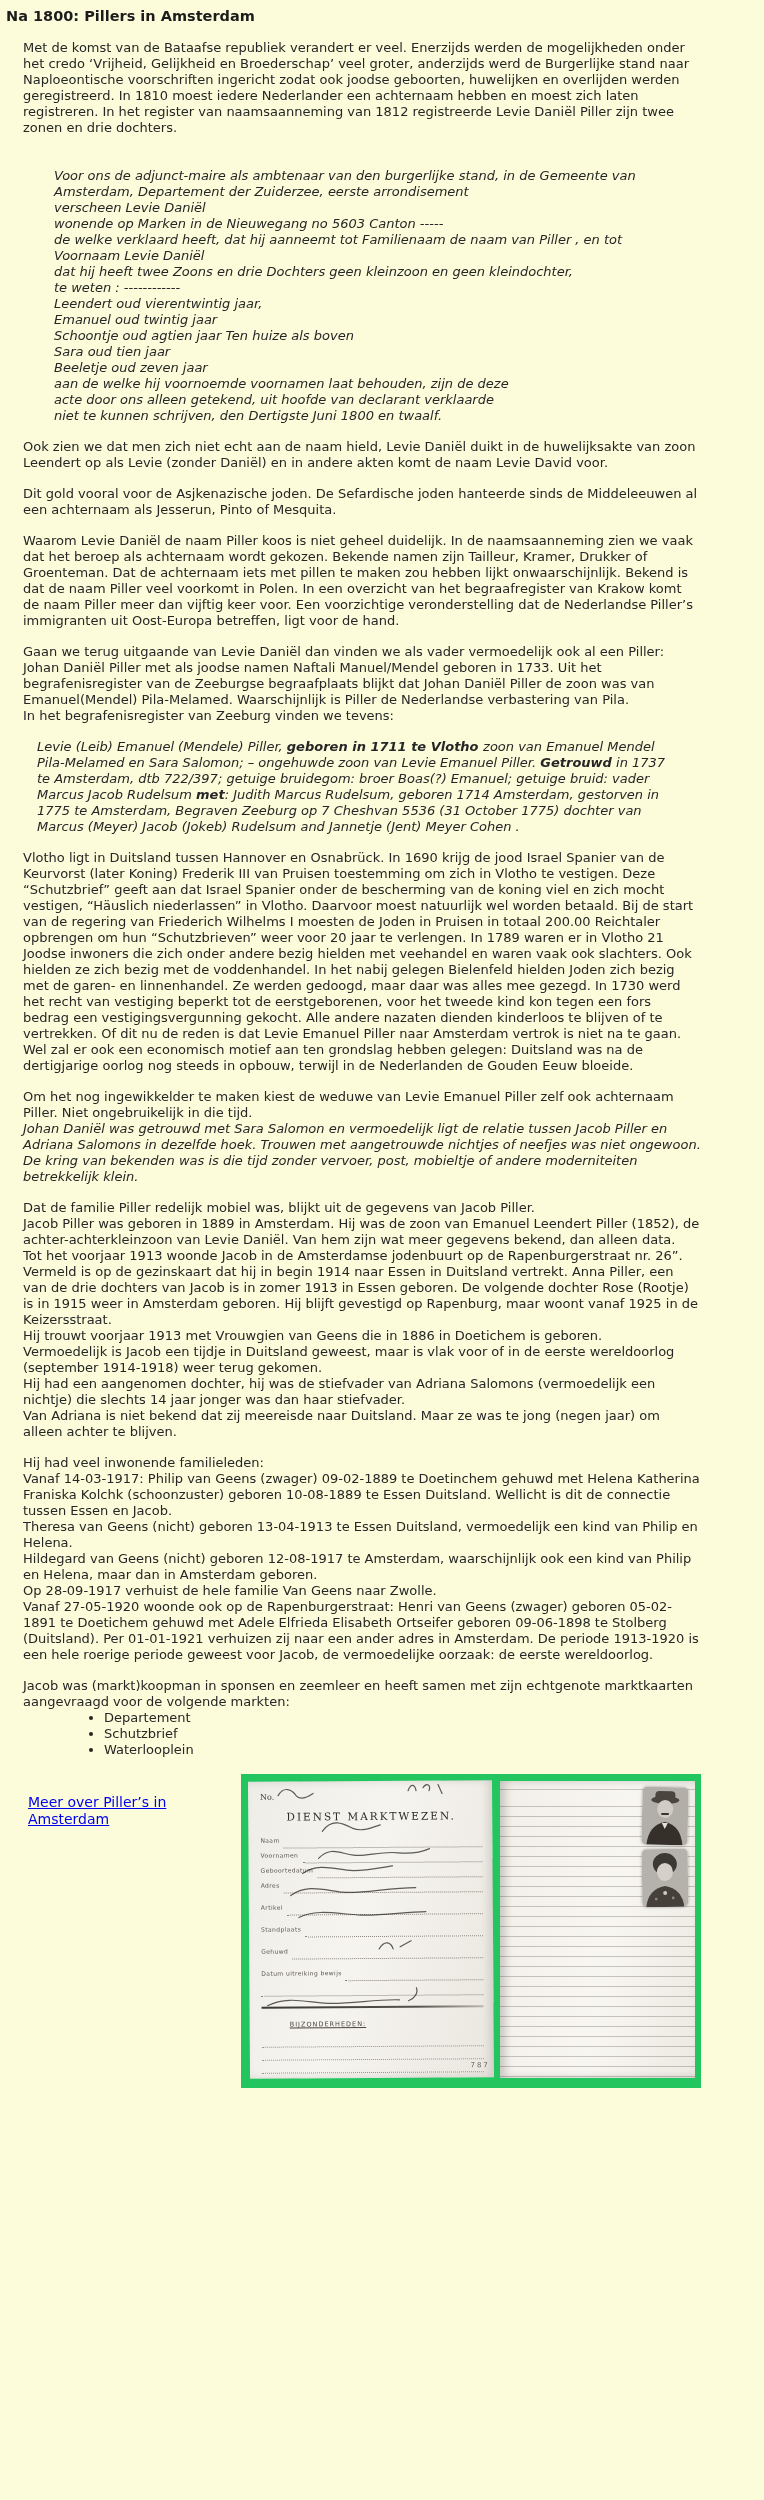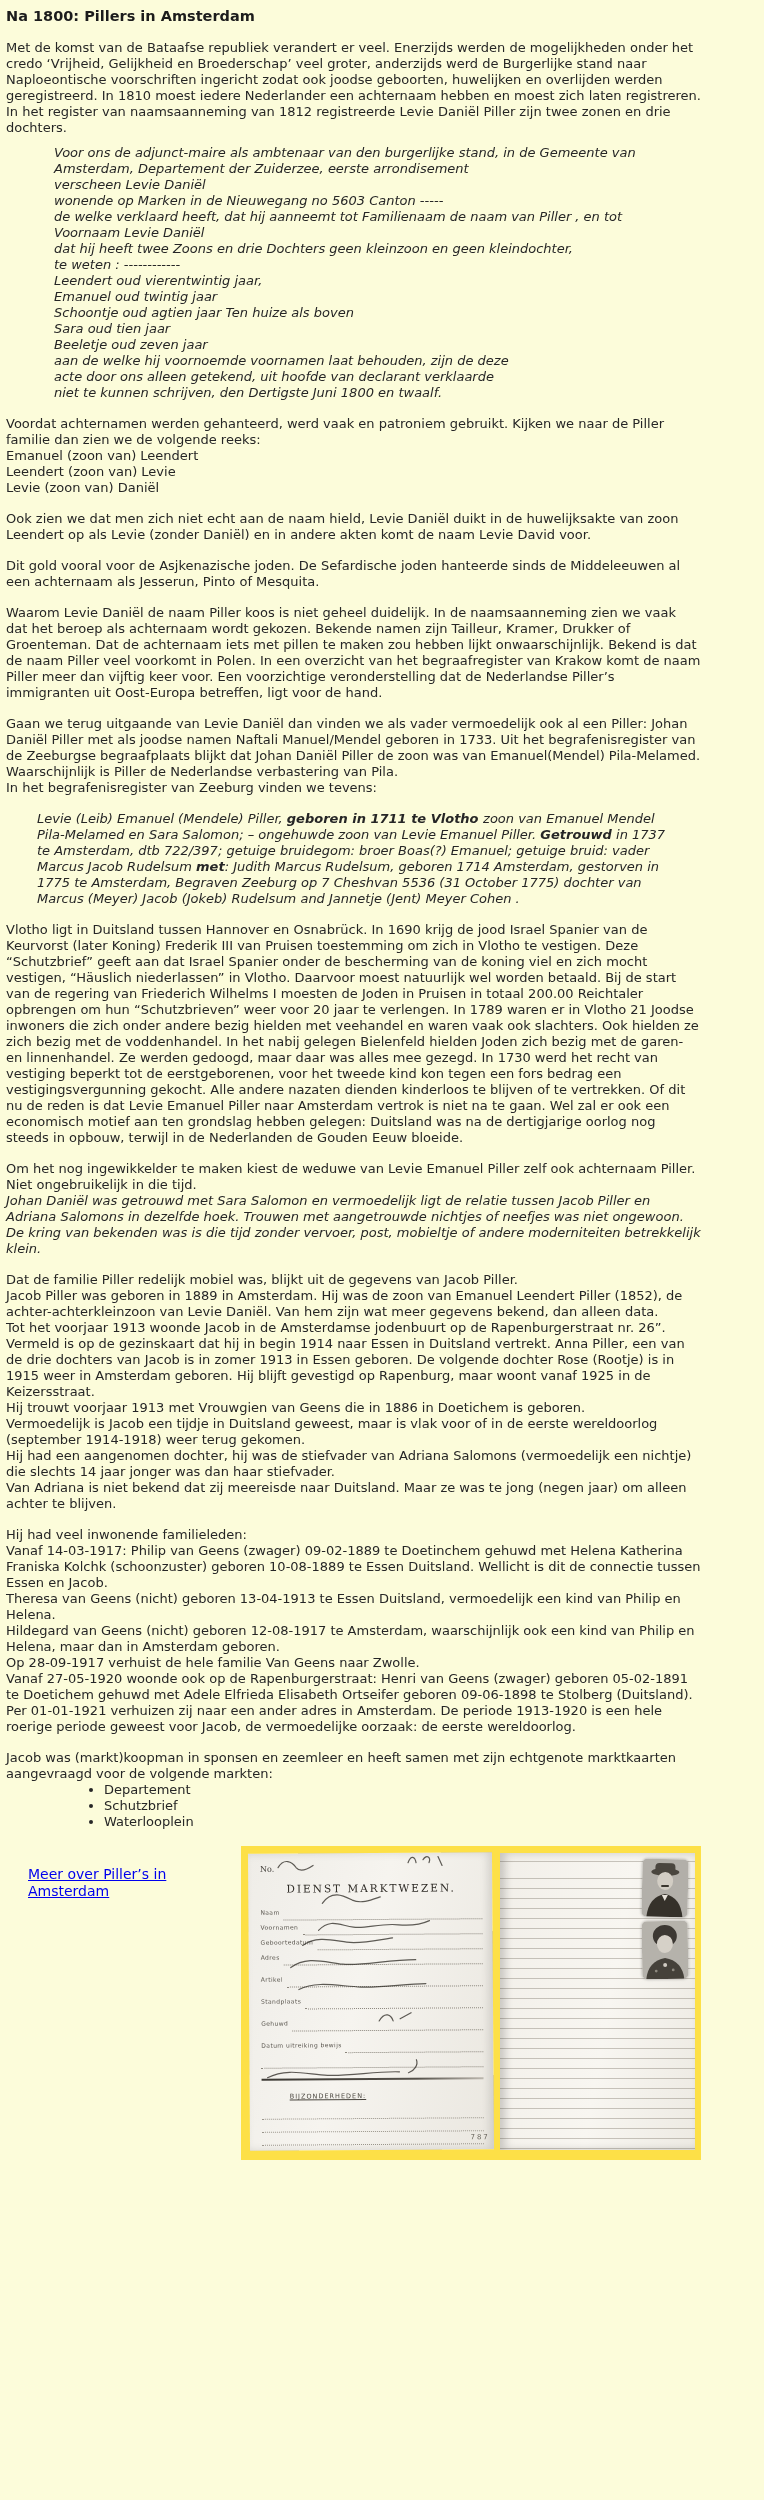--- a/index.html
+++ b/index.html
@@ -21,26 +21,26 @@
     padding: 7px 7px 14px 6px;
   }
   h1.page-title {
     font-size: 14.5px;
     line-height: 18px;
     margin: 0;
     font-weight: bold;
     color: #1c1c1c;
   }
   .para {
-    margin: 15px 0 0 0;
+    margin: 15px 0 0 17px;
     white-space: pre-line;
   }
   .para.tight { margin-top: 0; }
   .quote {
-    margin: 9px 14px 0 48px;
+    margin: 32px 14px 0 48px;
     font-style: italic;
     white-space: pre-line;
   }
   .quote-rich {
     margin: 15px 20px 0 31px;
     font-style: italic;
   }
   .italic-note { font-style: italic; }
   ul.markets {
     margin: 0 0 0 82px;
@@ -58,21 +58,21 @@
   }
   a.more-link {
     color: #0000EE;
     text-decoration: underline;
     font-size: 14px;
   }
   
   .scan {
     width: 460px;
     height: 314px;
-    background: #fde047;
+    background: #22c55e;
     box-sizing: border-box;
     padding: 7px 6px 10px 8px;
     display: flex;
     gap: 7px;
     flex: none;
   }
   .scan-page {
     position: relative;
     box-sizing: border-box;
     overflow: hidden;
@@ -194,24 +194,20 @@
 te weten : ------------
 Leendert  oud vierentwintig jaar,
 Emanuel oud twintig jaar
 Schoontje  oud agtien jaar  Ten huize als boven
 Sara   oud tien jaar
 Beeletje oud zeven jaar
 aan de welke hij voornoemde voornamen laat behouden, zijn de deze
 acte door ons alleen getekend, uit hoofde van declarant verklaarde
 niet te kunnen schrijven, den Dertigste Juni 1800 en twaalf.</div>
 
-  <div class="para">Voordat achternamen werden gehanteerd, werd vaak en patroniem gebruikt. Kijken we naar de Piller familie dan zien we de volgende reeks:
-Emanuel (zoon van) Leendert
-Leendert (zoon van) Levie
-Levie (zoon van) Daniël</div>
 
   <div class="para">Ook zien we dat men zich niet echt aan de naam hield, Levie Daniël duikt in de huwelijksakte van zoon Leendert op als Levie (zonder Daniël) en in andere akten komt de naam Levie David voor.</div>
 
   <div class="para">Dit gold vooral voor de Asjkenazische joden. De Sefardische joden hanteerde sinds de Middeleeuwen al een achternaam als Jesserun, Pinto of Mesquita.</div>
 
   <div class="para">Waarom Levie Daniël de naam Piller koos is niet geheel duidelijk. In de naamsaanneming zien we vaak dat het beroep als achternaam wordt gekozen. Bekende namen zijn Tailleur, Kramer, Drukker of Groenteman.  Dat de achternaam iets met pillen te maken zou hebben lijkt onwaarschijnlijk. Bekend is dat de naam Piller veel voorkomt in Polen. In een overzicht van het begraafregister van Krakow komt de naam Piller meer dan vijftig keer voor. Een voorzichtige veronderstelling dat de Nederlandse Piller’s  immigranten uit Oost-Europa betreffen, ligt voor de hand.</div>
 
   <div class="para">Gaan we terug uitgaande van Levie Daniël dan vinden we als vader vermoedelijk ook al een Piller: Johan Daniël Piller met als joodse namen Naftali Manuel/Mendel geboren in 1733. Uit het begrafenisregister van de Zeeburgse begraafplaats blijkt dat Johan Daniël Piller de zoon was van Emanuel(Mendel) Pila-Melamed. Waarschijnlijk is Piller de Nederlandse verbastering van Pila.
 In het begrafenisregister van Zeeburg vinden we tevens:</div>
 

